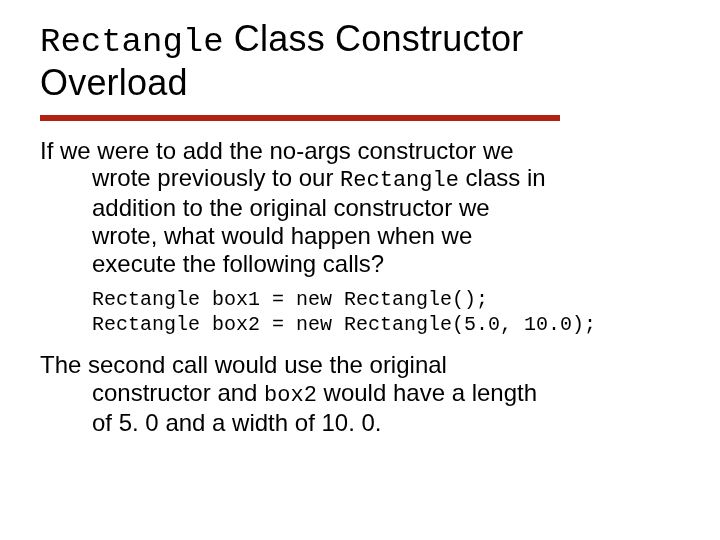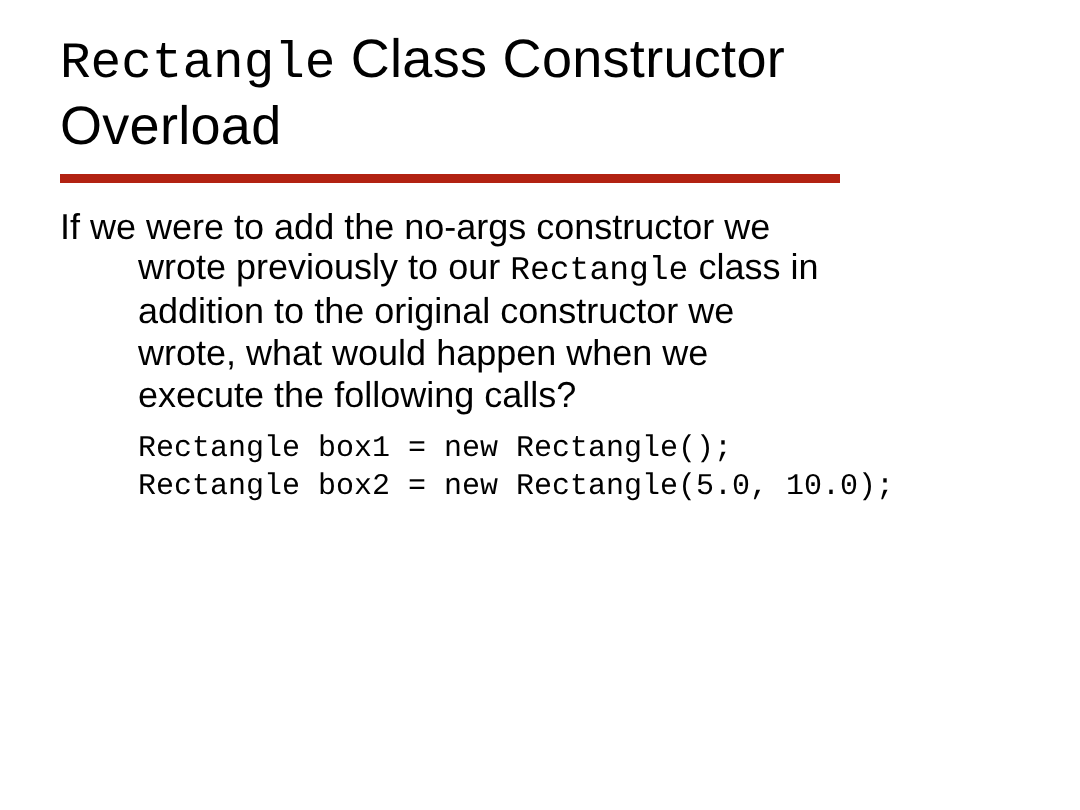--- a/index.html
+++ b/index.html
@@ -73,16 +73,17 @@
   <div class="rule"></div>
 
   <div class="body">
 
     <p class="para hang"><span>If we were to add the no-args constructor we wrote previously to our </span><span class="mono-inline">Rectangle</span><span> class in addition to the original constructor we wrote, what would happen when we execute the following calls?</span></p>
 
     <div class="code-block">Rectangle box1 = new Rectangle();
 Rectangle box2 = new Rectangle(5.0, 10.0);</div>
 
 
+    <p class="para2 hang"><span>The second call would use the original constructor and </span><span class="mono-inline">box2</span><span> would have a length of 5. 0 and a width of 10. 0.</span></p>
 
   </div>
 
 </div>
 
 </body></html>

